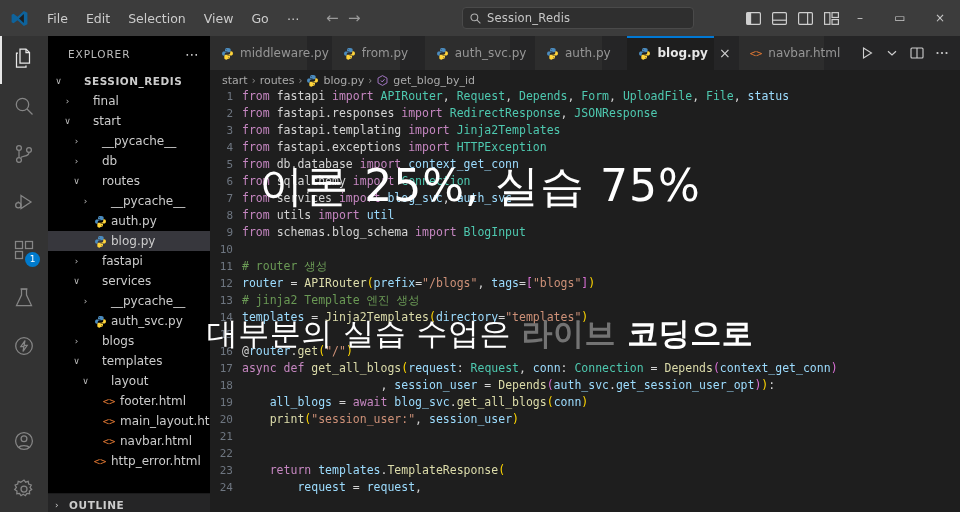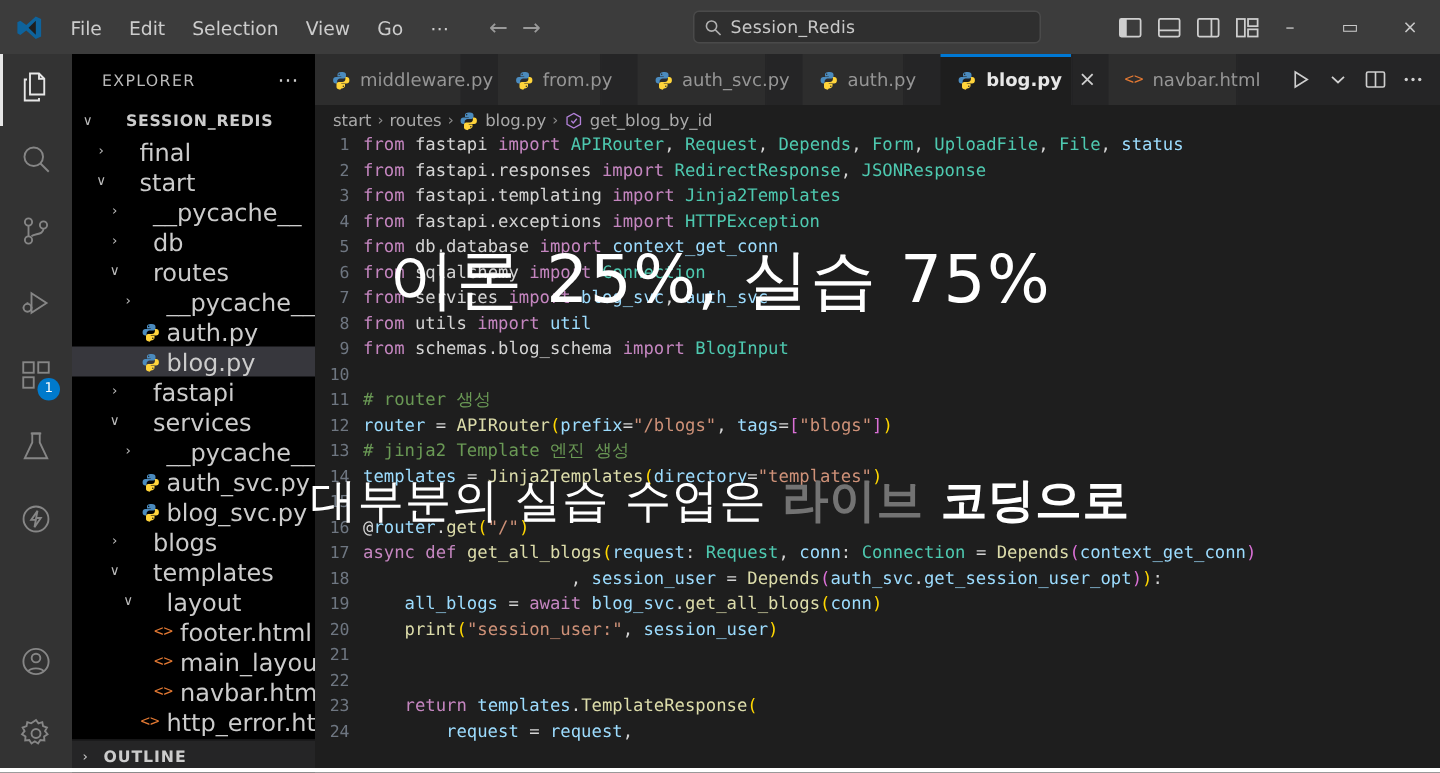--- a/index.html
+++ b/index.html
@@ -112,21 +112,21 @@
   .row.sel { background: #37373d; }
   .row .tw {
     width: 13px; min-width: 13px; display: flex; align-items: center; justify-content: center;
     color: #bdbdbd; font-size: 9px;
   }
   .row .ico {
     width: 16px; min-width: 16px; height: 14px;
     display: flex; align-items: center; justify-content: center;
     margin-right: 3px;
   }
-  .row .lbl { font-size: 16px; color: #cccccc; }
+  .row .lbl { font-size: 12px; color: #cccccc; }
   .row.root .lbl { font-weight: bold; font-size: 10.5px; letter-spacing: .5px; }
   .sb-outline {
     position: absolute; left: 0; bottom: 0; width: 162px; height: 22px;
     border-top: 1px solid #1b1b1c;
     display: flex; align-items: center; padding-left: 7px;
     color: #cccccc; font-size: 10.5px; font-weight: bold; letter-spacing: .6px;
     background: #252526;
   }
   .sb-outline .tw { width: 14px; font-weight: normal; font-size: 9px; }
 
@@ -456,30 +456,20 @@
         </div>
         <div class="row" style="padding-left: 31px;">
           <span class="tw"></span>
           <span class="ico">
             <svg viewBox="0 0 16 16" style="width: 13px; height: 13px;">
               <path d="M7.9 1.3c-2 0-3 .8-3 2.1v1.5h3.1v.5H3.6c-1.3 0-2.3.8-2.3 2.6s.9 2.7 2.3 2.7h1v-1.7c0-1.4 1.1-2.5 2.5-2.5h3c1 0 1.8-.8 1.8-1.8V3.4c0-1.2-1-2.1-3-2.1zM6.3 2.5a.6.6 0 110 1.2.6.6 0 010-1.2z" fill="#4b8bbe"></path>
               <path d="M8.1 14.7c2 0 3-.8 3-2.1v-1.5H8v-.5h4.4c1.3 0 2.3-.8 2.3-2.6s-.9-2.7-2.3-2.7h-1v1.7c0 1.4-1.1 2.5-2.5 2.5h-3c-1 0-1.8.8-1.8 1.8v2.3c0 1.2 1 2.1 3 2.1zm1.6-1.2a.6.6 0 110-1.2.6.6 0 010 1.2z" fill="#ffd43b"></path>
             </svg>
           </span>
           <span class="lbl">auth_svc.py</span>
-        </div>
-        <div class="row" style="padding-left: 31px;">
-          <span class="tw"></span>
-          <span class="ico">
-            <svg viewBox="0 0 16 16" style="width: 13px; height: 13px;">
-              <path d="M7.9 1.3c-2 0-3 .8-3 2.1v1.5h3.1v.5H3.6c-1.3 0-2.3.8-2.3 2.6s.9 2.7 2.3 2.7h1v-1.7c0-1.4 1.1-2.5 2.5-2.5h3c1 0 1.8-.8 1.8-1.8V3.4c0-1.2-1-2.1-3-2.1zM6.3 2.5a.6.6 0 110 1.2.6.6 0 010-1.2z" fill="#4b8bbe"></path>
-              <path d="M8.1 14.7c2 0 3-.8 3-2.1v-1.5H8v-.5h4.4c1.3 0 2.3-.8 2.3-2.6s-.9-2.7-2.3-2.7h-1v1.7c0 1.4-1.1 2.5-2.5 2.5h-3c-1 0-1.8.8-1.8 1.8v2.3c0 1.2 1 2.1 3 2.1zm1.6-1.2a.6.6 0 110-1.2.6.6 0 010 1.2z" fill="#ffd43b"></path>
-            </svg>
-          </span>
-          <span class="lbl">blog_svc.py</span>
         </div>
         <div class="row" style="padding-left: 22px;">
           <span class="tw">›</span>
           <span class="ico"></span>
           <span class="lbl">blogs</span>
         </div>
         <div class="row" style="padding-left: 22px;">
           <span class="tw">∨</span>
           <span class="ico"></span>
           <span class="lbl">templates</span>

